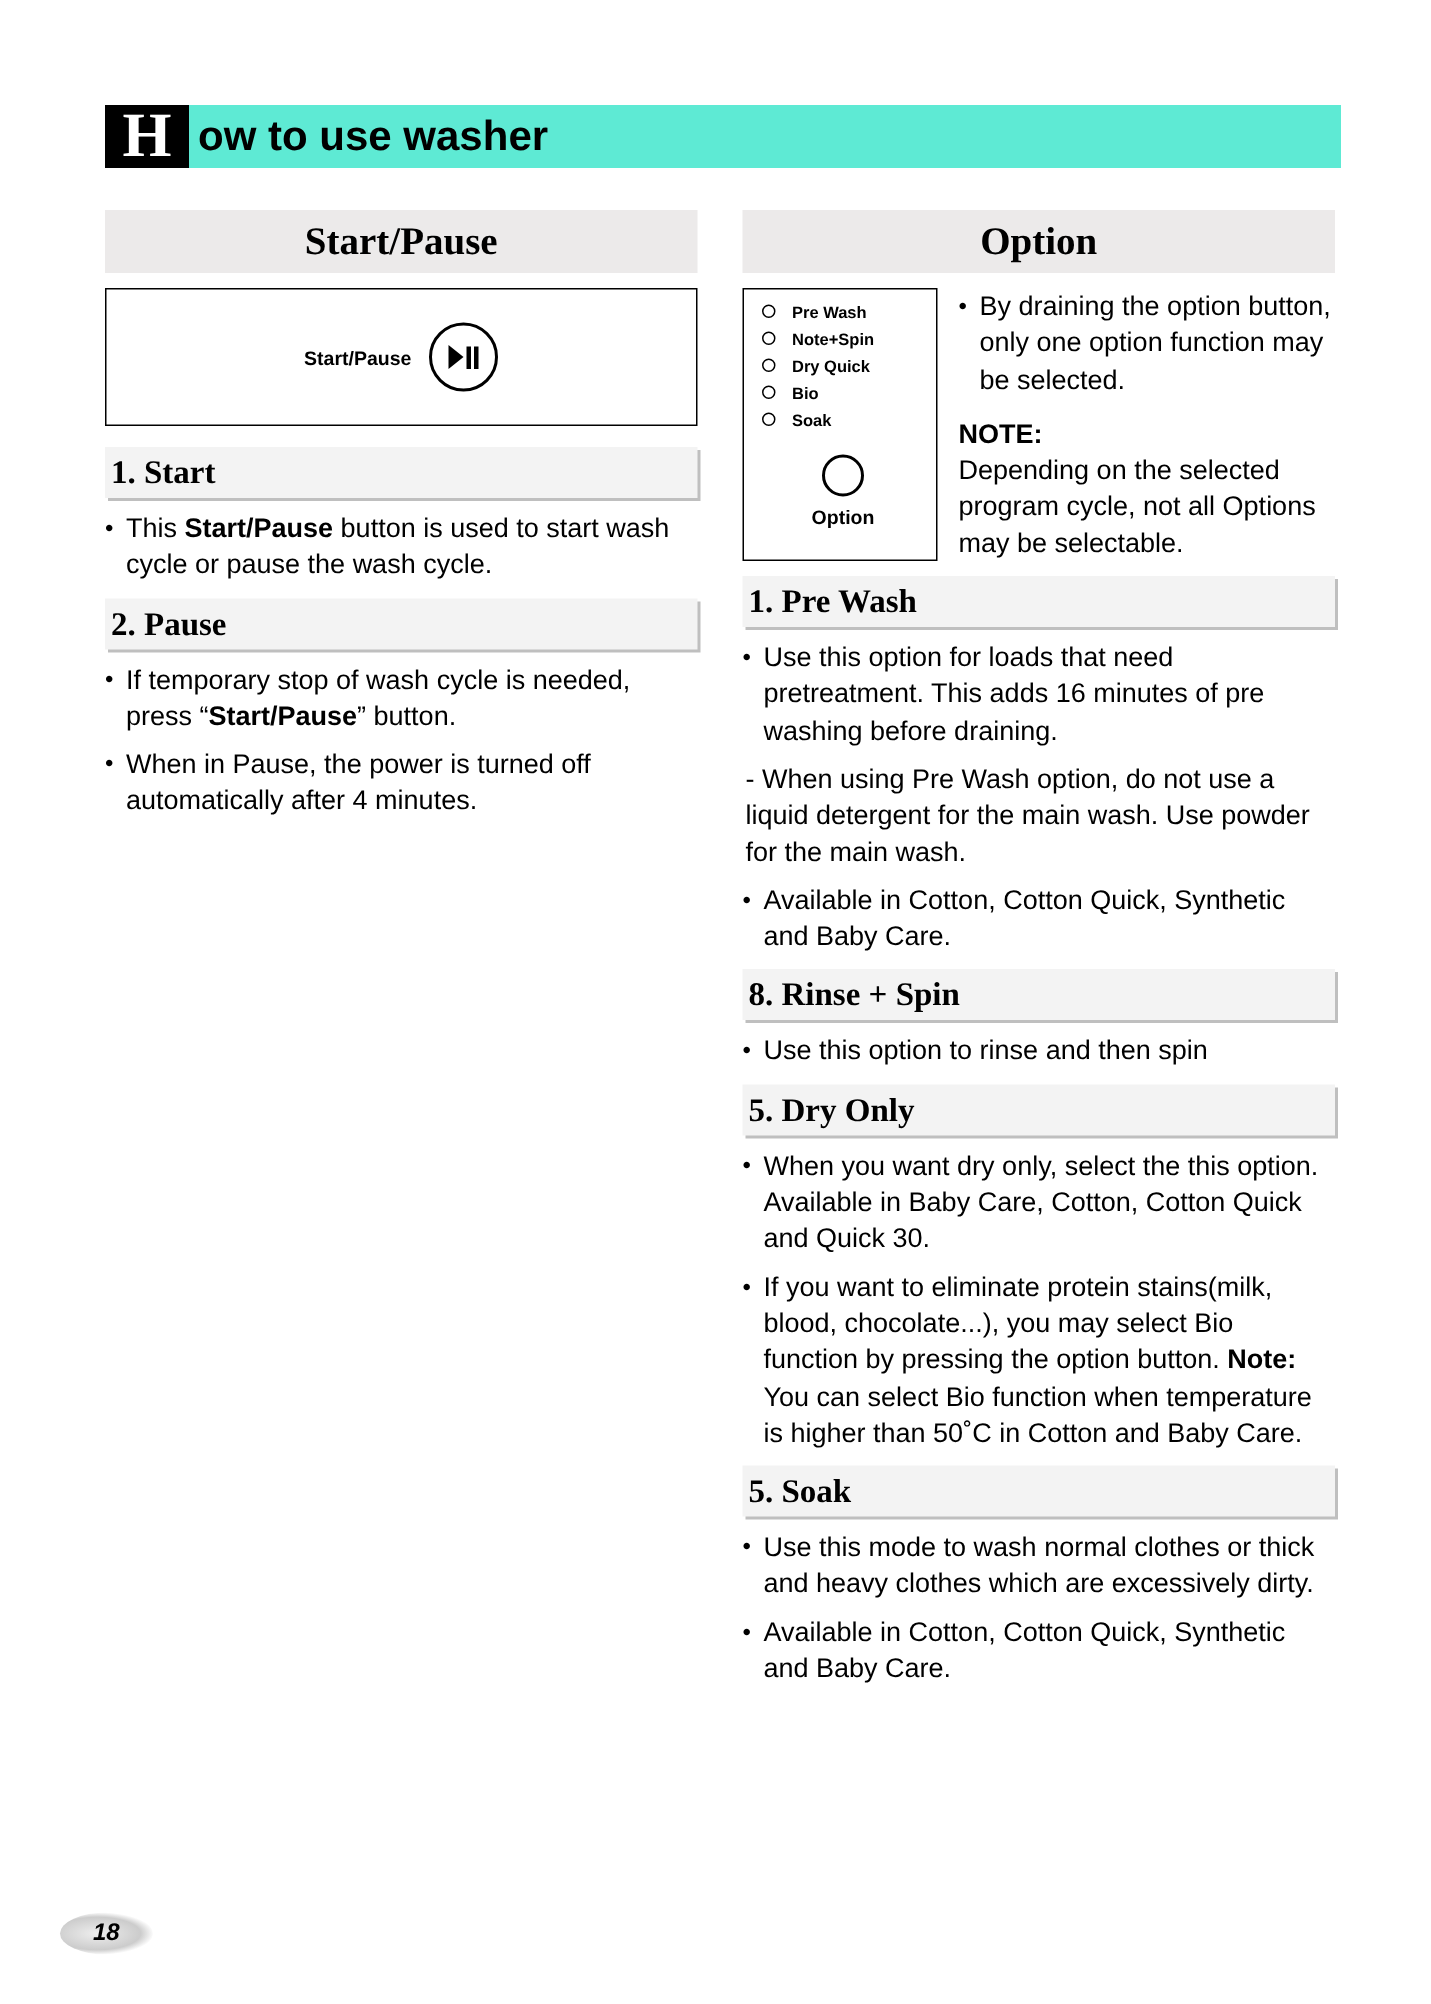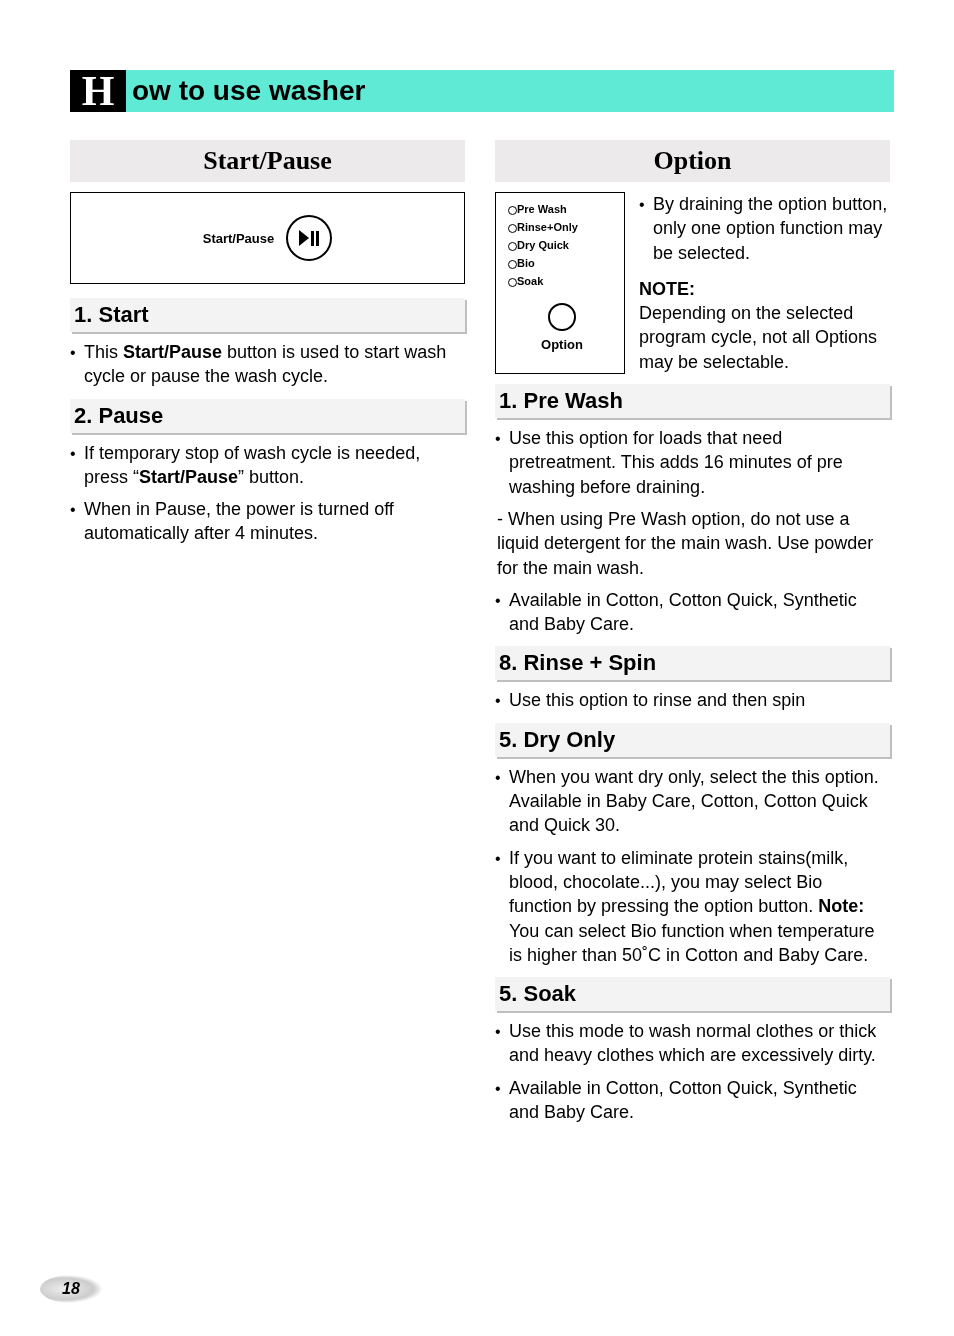--- a/index.html
+++ b/index.html
@@ -87,21 +87,21 @@
   }
   .triangle {
     width: 0; height: 0;
     border-top: 8px solid transparent;
     border-bottom: 8px solid transparent;
     border-left: 10px solid #000;
   }
   .pause-bars { display: flex; gap: 2px; }
   .pause-bars span { width: 3px; height: 15px; background: #000; }
   .sub-head {
-    font-family: Liberation Sans, sans-serif;
+    font-family: Liberation Serif, serif;
     font-weight: bold;
     font-size: 22px;
     background: #f3f3f3;
     padding: 4px 6px 4px 4px;
     margin: 10px 0 8px 0;
     box-shadow: 2px 2px 0 #bfbfbf;
   }
   .body-text {
     font-size: 18px;
     line-height: 1.35;
@@ -125,22 +125,22 @@
     margin-bottom: 8px;
   }
   .option-diagram {
     border: 1px solid #000;
     width: 130px;
     padding: 10px 8px 8px 12px;
     box-sizing: border-box;
   }
   .opt-row {
     display: flex;
-    align-items: flex-end;
-    gap: 0;
+    align-items: flex-start;
+    gap: 11px;
     font-family: Arial, sans-serif;
     font-weight: bold;
     font-size: 11px;
     margin-bottom: 6px;
   }
   .led {
     width: 7px; height: 7px; border: 1px solid #000; border-radius: 50%;
   }
   .option-btn-wrap {
     text-align: center;
@@ -230,21 +230,21 @@
       <div class="section-title">Option</div>
 
       <div class="option-top">
         <div class="option-diagram">
           <div class="opt-row">
               <span class="led"></span>
               <span>Pre Wash</span>
             </div>
           <div class="opt-row">
               <span class="led"></span>
-              <span>Rinse+Only</span>
+              <span>Note+Spin</span>
             </div>
           <div class="opt-row">
               <span class="led"></span>
               <span>Dry Quick</span>
             </div>
           <div class="opt-row">
               <span class="led"></span>
               <span>Bio</span>
             </div>
           <div class="opt-row">

